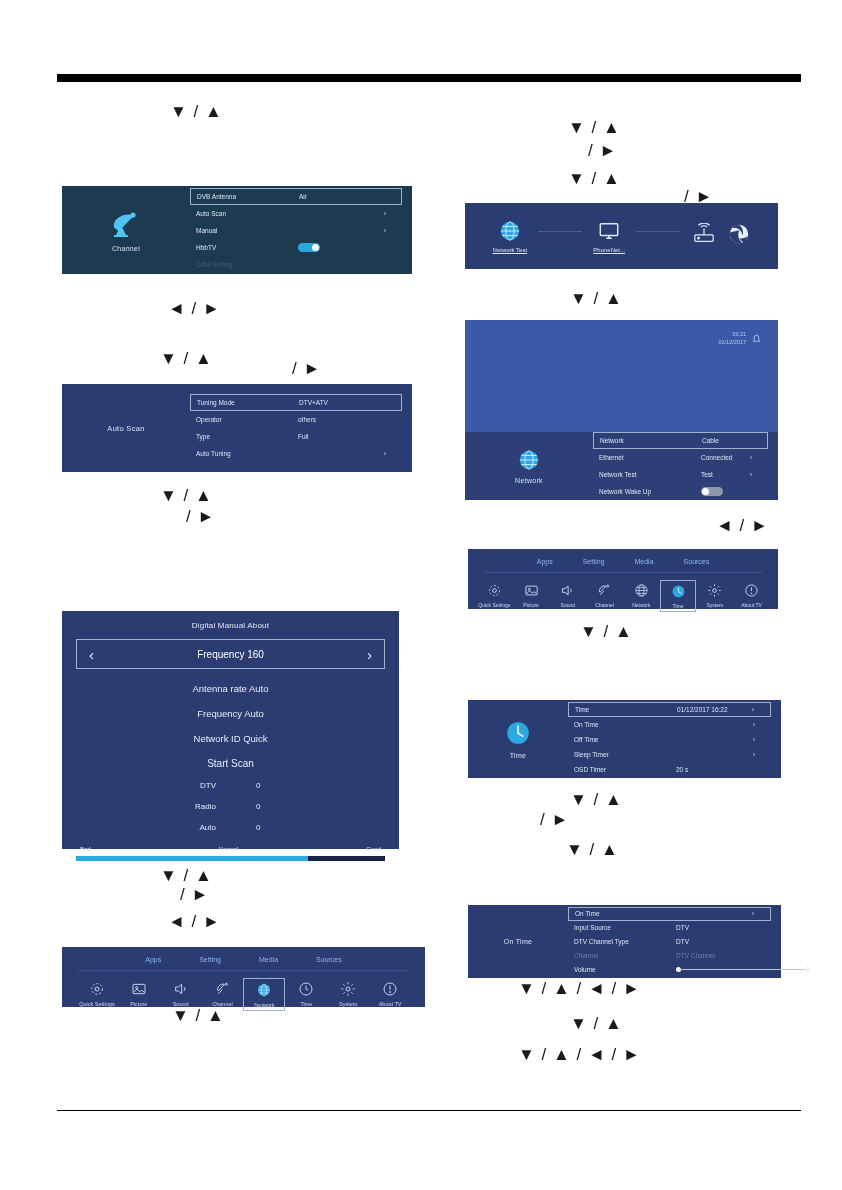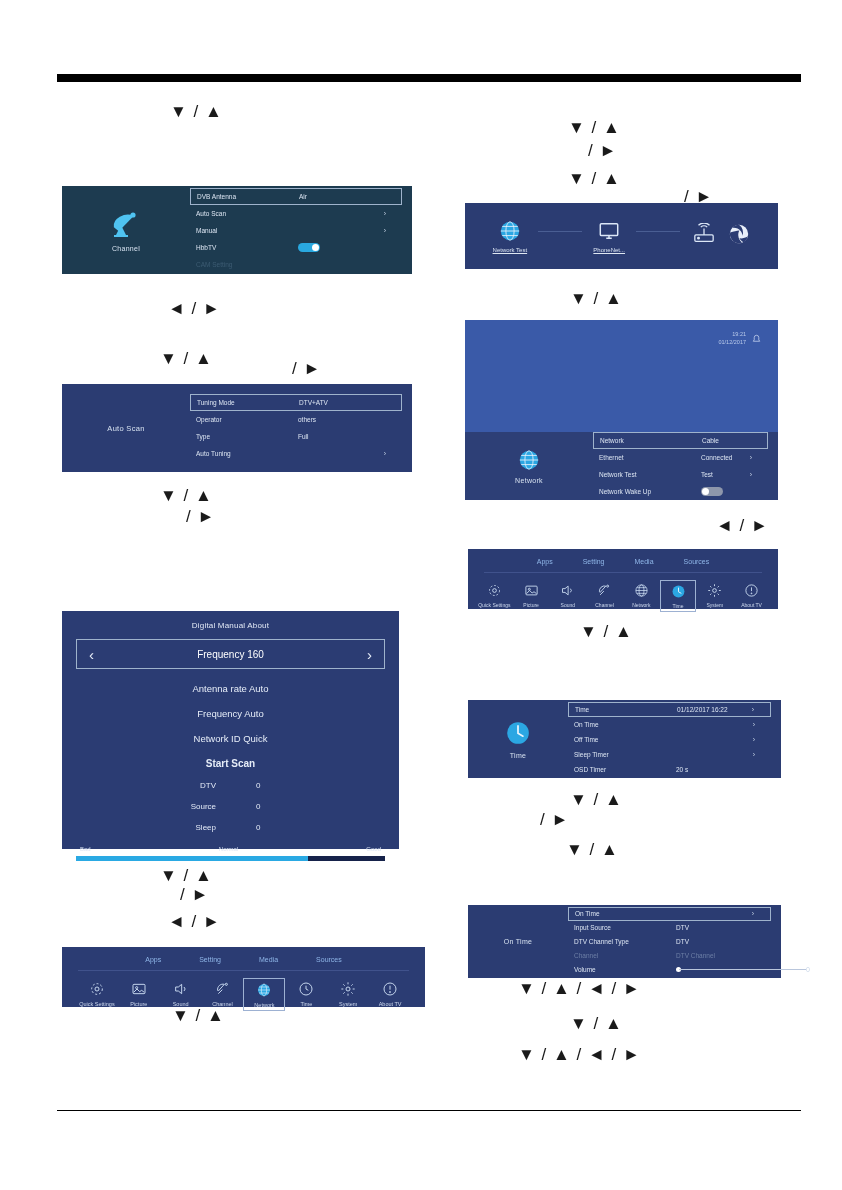--- a/index.html
+++ b/index.html
@@ -84,21 +84,21 @@
   
   .mtune{position:absolute;background:#2b3c73;box-sizing:border-box;padding:10px 14px;}
   .mtune .title{text-align:center;font-size:8px;color:#e2e9f6;letter-spacing:.2px;}
   .mtune .freqbox{
     margin-top:9px;border:1px solid #9fb3cc;height:30px;
     display:flex;align-items:center;justify-content:space-between;padding:0 12px;box-sizing:border-box;
   }
   .mtune .freqbox .arr{font-size:15px;color:#e7edf8;}
   .mtune .freqbox .ftxt{font-size:10px;color:#ffffff;}
   .mtune .line{text-align:center;font-size:9.5px;color:#e6edf8;margin-top:14px;}
-  .mtune .line.bold{font-size:10px;font-weight:bold;}
+  .mtune .line.bold{font-size:10px;}
   .mtune .stat{display:flex;margin-top:12px;font-size:8px;color:#e3eaf7;}
   .mtune .stat .sl{flex:0 0 140px;text-align:right;padding-right:40px;}
   .mtune .stat .sv{flex:1;text-align:left;}
   .mtune .qual{margin-top:14px;}
   .mtune .qual .lbls{display:flex;justify-content:space-between;font-size:6px;color:#dbe4f3;padding:0 4px;}
   .mtune .qual .bar{margin-top:4px;height:5px;background:#16224a;position:relative;}
   .mtune .qual .fill{position:absolute;left:0;top:0;bottom:0;background:#2aa9e3;}
 </style>
 </head>
 <body>
@@ -214,25 +214,25 @@
     <div class="line">Antenna rate Auto</div>
     <div class="line">Frequency Auto</div>
     <div class="line">Network ID Quick</div>
     <div class="line bold">Start Scan</div>
 
     <div class="stat">
       <span class="sl">DTV</span>
       <span class="sv">0</span>
     </div>
     <div class="stat">
-      <span class="sl">Source</span>
+      <span class="sl">Radio</span>
       <span class="sv">0</span>
     </div>
     <div class="stat">
-      <span class="sl">Sleep</span>
+      <span class="sl">Auto</span>
       <span class="sv">0</span>
     </div>
 
     <div class="qual">
       <div class="lbls">
         <span>Bad</span>
         <span>Normal</span>
         <span>Good</span>
       </div>
       <div class="bar">

